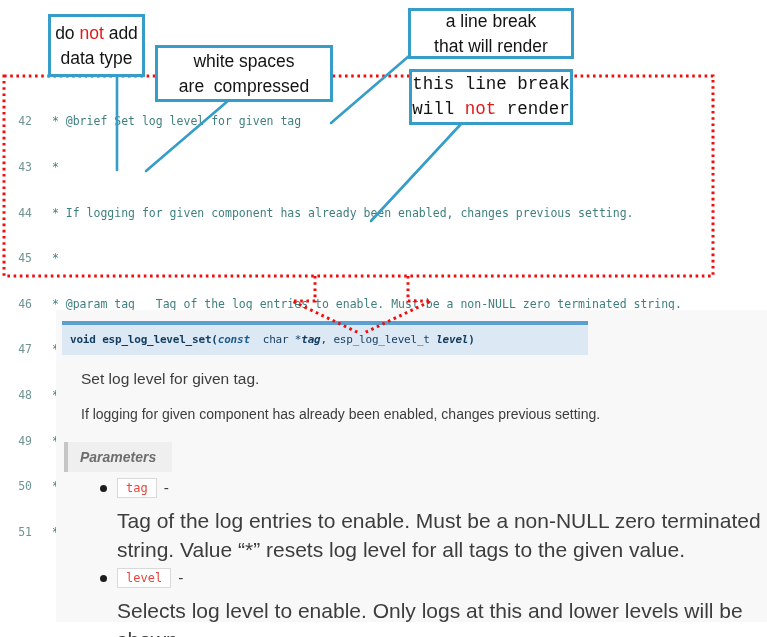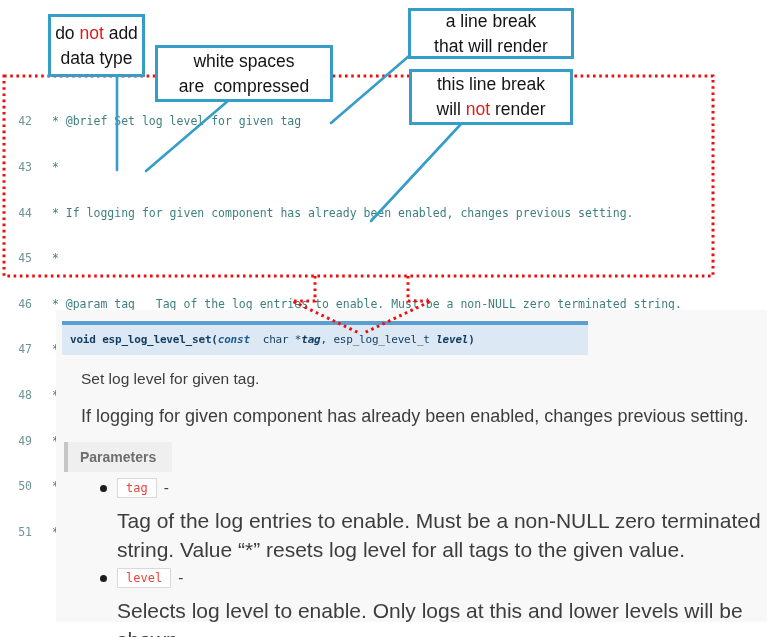--- a/index.html
+++ b/index.html
@@ -21,36 +21,36 @@
   .overlay{position:absolute;left:0;top:0;z-index:2;pointer-events:none;}
   
   .callout{position:absolute;z-index:3;box-sizing:border-box;background:#ffffff;
            border:3px solid #359dc7;display:flex;flex-direction:column;
            align-items:center;justify-content:center;text-align:center;
            font-size:17.5px;line-height:1.42;color:#141414;white-space:pre;}
   .red{color:#e01b1b;}
   #box1{left:48px;top:14px;width:97px;height:63px;}
   #box2{left:155px;top:45px;width:178px;height:57px;}
   #box3{left:408px;top:8px;width:166px;height:51px;}
-  #box4{left:409px;top:69px;width:164px;height:56px;}
+  #box4{left:409px;top:69px;width:164px;height:56px;font-family:Liberation Mono, monospace;}
   
   .panel{position:absolute;left:56px;top:310px;width:711px;height:312px;z-index:1;
          background:#f8f8f8;color:#3d3d3d;}
   .sig{position:absolute;left:6px;top:11px;width:526px;box-sizing:border-box;
        border-top:4px solid #5b9fd0;background:#dce9f5;padding:8px 0 9px 8px;
        font-family:"DejaVu Sans Mono",monospace;font-size:11px;letter-spacing:-0.2px;
        color:#123c5e;white-space:pre;}
   .sig .b{font-weight:bold;}
   .sig .i{font-style:italic;font-weight:bold;}
   .sig .k{font-style:italic;font-weight:bold;color:#1d5c8f;}
   .p1{position:absolute;left:25px;top:60px;font-size:15.5px;}
-  .p2{position:absolute;left:25px;top:96px;font-size:18px;}
+  .p2{position:absolute;left:25px;top:96px;font-size:14px;}
   .params-label{position:absolute;left:8px;top:132px;background:#efefef;
         border-left:4px solid #c6c6c6;padding:7px 16px 7px 12px;
-        color:#6d6d6d;font-weight:bold;font-size:14px;}
+        color:#6d6d6d;font-weight:bold;font-size:14px;font-style:italic;}
   .param{position:absolute;left:44px;}
   #param1{top:168px;}
   #param2{top:258px;}
   .p-head{display:flex;align-items:center;}
   .bullet{width:7px;height:7px;border-radius:50%;background:#1d1d1d;
           margin-right:10px;flex:0 0 auto;}
   .chip{font-family:"DejaVu Sans Mono",monospace;font-size:12px;color:#e5453c;
         background:#ffffff;border:1px solid #d9d9d9;padding:2px 8px;}
   .dash{margin-left:7px;font-size:15.5px;color:#3d3d3d;}
   .desc{margin:8px 0 0 17px;width:648px;font-size:21px;line-height:29px;}

